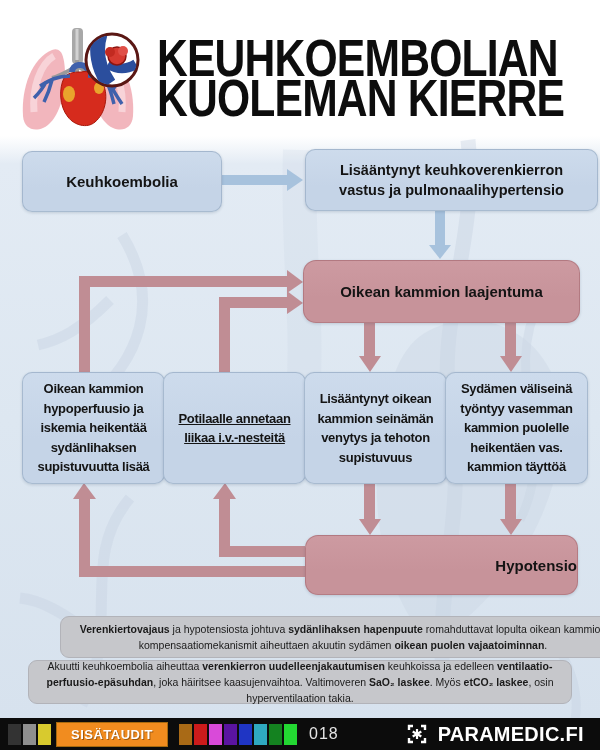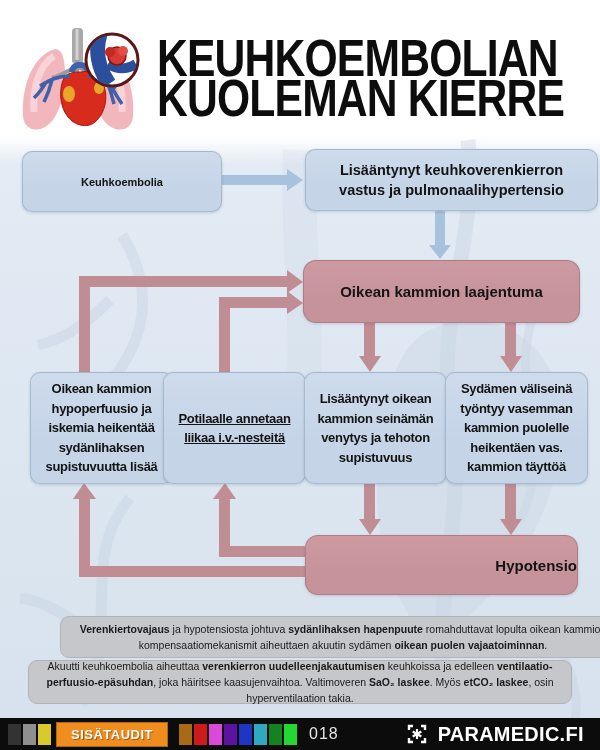--- a/index.html
+++ b/index.html
@@ -14,25 +14,25 @@
   
   .header{position:absolute;left:0;top:0;width:600px;height:146px;}
   .illu{position:absolute;left:12px;top:26px;width:132px;height:112px;}
   .title{position:absolute;left:157px;top:38px;transform:scaleX(.82);transform-origin:left top;
     font-weight:bold;font-size:52px;line-height:40px;letter-spacing:-1px;color:#0d0d0d;white-space:nowrap;}
   
   .box{position:absolute;display:flex;align-items:center;justify-content:center;text-align:center;
     border-radius:10px;font-weight:bold;color:#141414;box-shadow:0 1px 3px rgba(40,60,90,.18);}
   .box-blue{background:linear-gradient(180deg,#cddbec,var(--box-blue) 60%);border:1px solid rgba(125,148,176,.45);}
   .box-red{background:linear-gradient(180deg,#cd9aa1,var(--box-red) 60%);border:1px solid rgba(158,96,104,.5);border-radius:13px;}
-  .b-keuhkoembolia{left:22px;top:151px;width:198px;height:59px;font-size:11px;}
+  .b-keuhkoembolia{left:22px;top:151px;width:198px;height:59px;font-size:15px;}
   .b-vastus{left:305px;top:149px;width:271px;height:60px;font-size:14.5px;line-height:1.4;padding:0 10px;}
   .b-laajentuma{left:303px;top:260px;width:275px;height:61px;font-size:15px;}
   .mid{top:372px;width:133px;height:110px;font-size:13px;line-height:1.5;letter-spacing:-.3px;padding:0 4px;}
-  .b-hypoperfuusio{left:22px;margin-left:8px;}
+  .b-hypoperfuusio{left:22px;}
   .b-nesteet{left:163px;text-decoration:underline;}
   .b-venytys{left:304px;}
   .b-valiseina{left:445px;}
   .b-hypotensio{left:305px;top:535px;width:271px;height:58px;font-size:15px;justify-content:flex-end;}
   .arrows{position:absolute;left:0;top:0;}
   .arrow-red{fill:var(--arrow-red);}
   .arrow-blue{fill:var(--arrow-blue);}
   
   .note{position:absolute;display:flex;align-items:center;justify-content:center;text-align:center;
     background:var(--note-gray);border:1px solid #b2b3b9;border-radius:9px;

